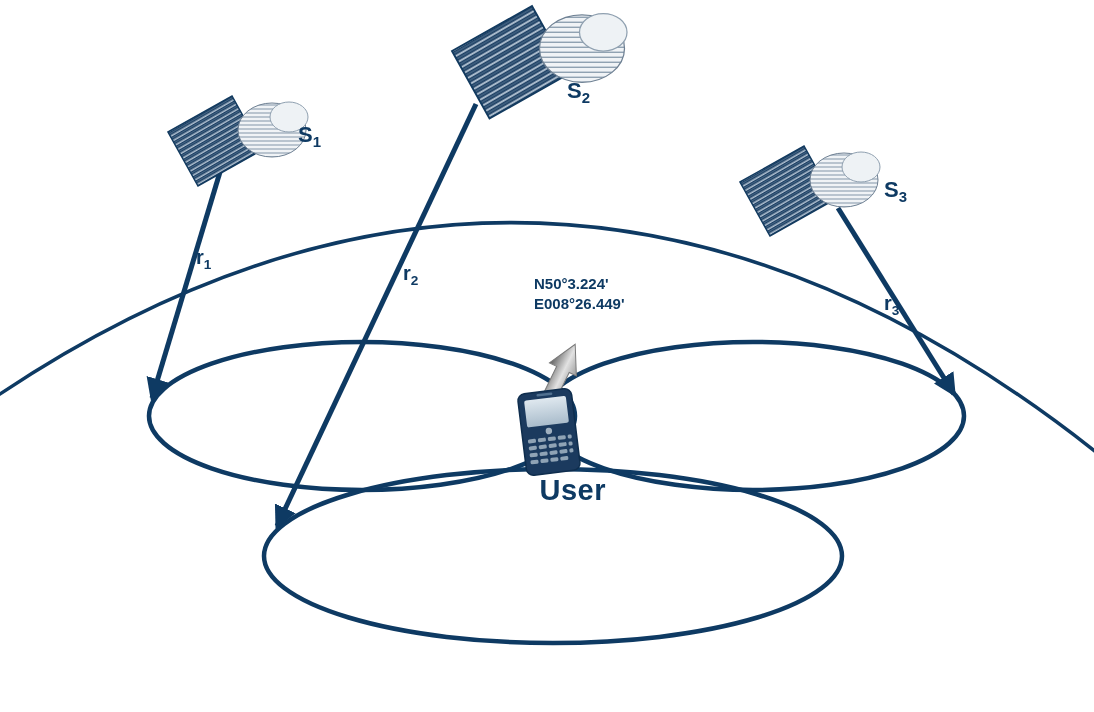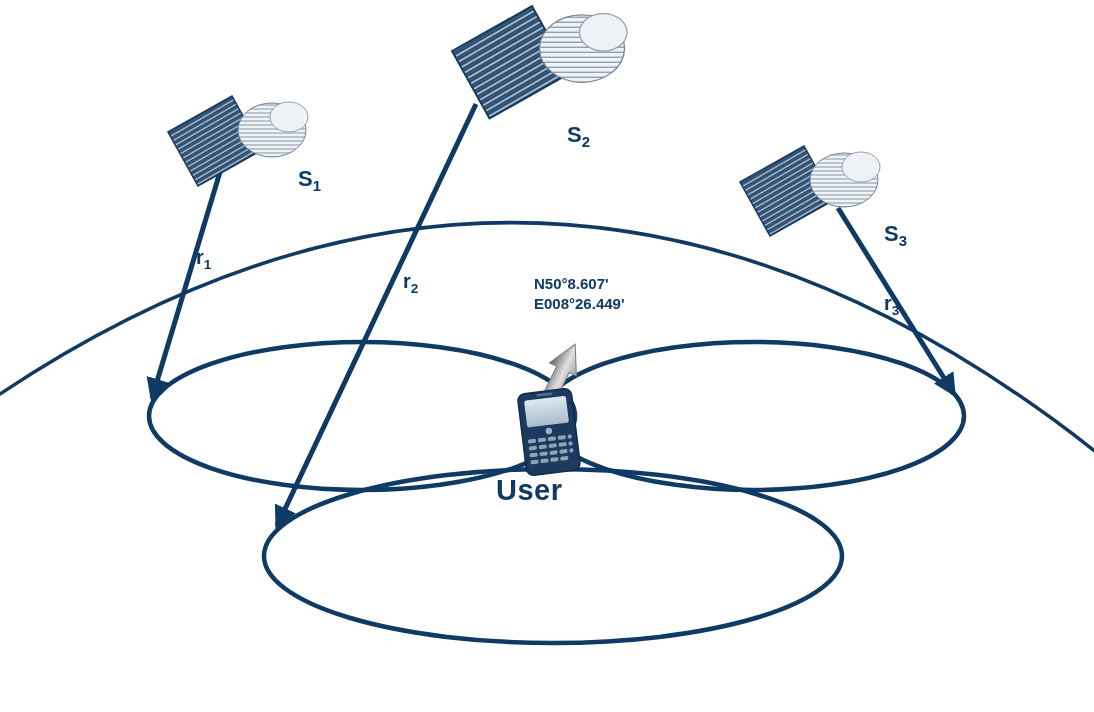--- a/index.html
+++ b/index.html
@@ -2,23 +2,23 @@
 <html style="--primary: #0E3A63; --background: #FFFFFF; --arrow_dark: #5E5E5E; --arrow_light: #E2E2E2;"><head>
 <meta charset="utf-8">
 <style>
   :root { --primary:#0E3A63; --background:#FFFFFF; --arrow_dark:#5E5E5E; --arrow_light:#E2E2E2; }
   * { margin:0; padding:0; box-sizing:border-box; }
   body { font-family:"Liberation Sans", sans-serif; background:var(--background); }
   .canvas { position:relative; width:1094px; height:712px; background:var(--background); overflow:hidden; }
   .canvas > svg { position:absolute; left:0; top:0; }
   .label { position:absolute; color:var(--primary); font-weight:bold; white-space:nowrap; }
   .label sub { font-size:0.68em; }
-  .sat-label { font-size:22px;margin-top:44px; }
+  .sat-label { font-size:22px; }
   .range-label { font-size:20px; }
-  .user-label { font-size:29px; width:110px; text-align:left; letter-spacing:0.5px; }
+  .user-label { font-size:29px; width:110px; text-align:right; letter-spacing:0.5px; }
   .coords { position:absolute; color:var(--primary); font-weight:bold; font-size:15px; line-height:20px; white-space:nowrap; }
   .range-line { stroke:var(--primary); stroke-width:5; fill:none; }
   .sphere { stroke:var(--primary); stroke-width:4.5; fill:none; }
   .earth-arc { stroke:var(--primary); stroke-width:3.5; fill:none; }
   .arrowhead { fill:var(--primary); }
 </style>
 </head>
 <body>
 
 <div class="canvas">
@@ -106,27 +106,27 @@
   <div class="label sat-label" style="left:567px; top:78px">
     <span>S</span><sub>2</sub>
   </div>
   <div class="label sat-label" style="left:884px; top:177px">
     <span>S</span><sub>3</sub>
   </div>
 
   <div class="label range-label" style="left:196px; top:246px">
     <span>r</span><sub>1</sub>
   </div>
-  <div class="label range-label" style="left:403px; top:270px">
+  <div class="label range-label" style="left:403px; top:262px">
     <span>r</span><sub>2</sub>
   </div>
   <div class="label range-label" style="left:884px; top:292px">
     <span>r</span><sub>3</sub>
   </div>
 
   <div class="label user-label" style="left:496px; top:474px">User</div>
 
   <div class="coords" style="left:534px; top:274px">
-    <div>N50°8.607'</div>
+    <div>N50°3.224'</div>
     <div>E008°26.449'</div>
   </div>
 
 </div>
 
 </body></html>

